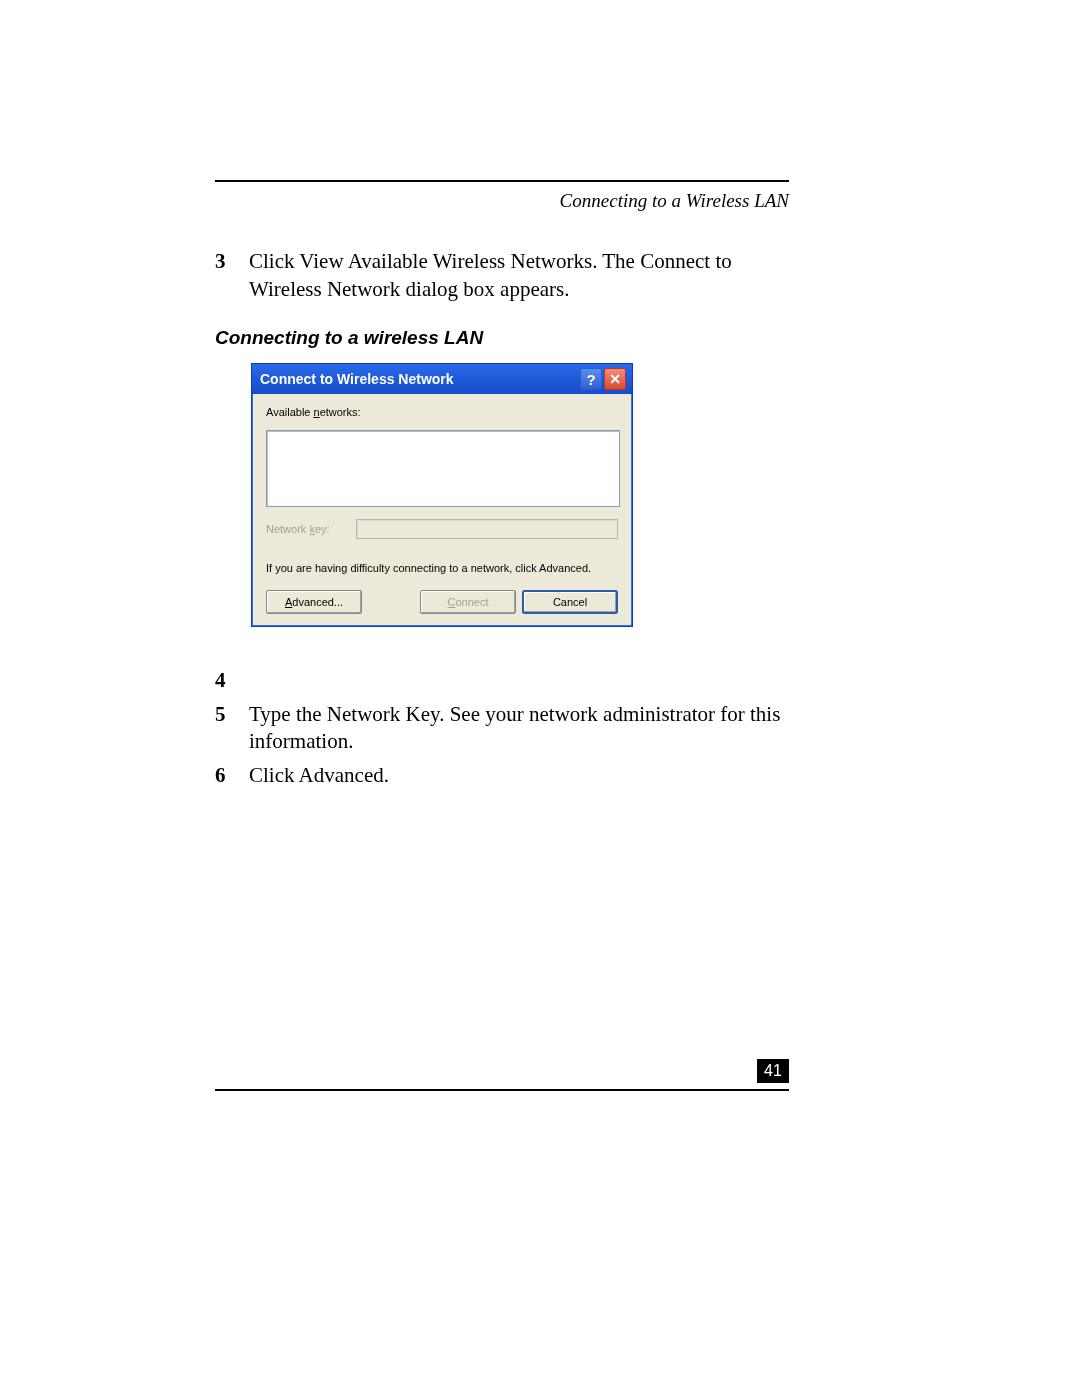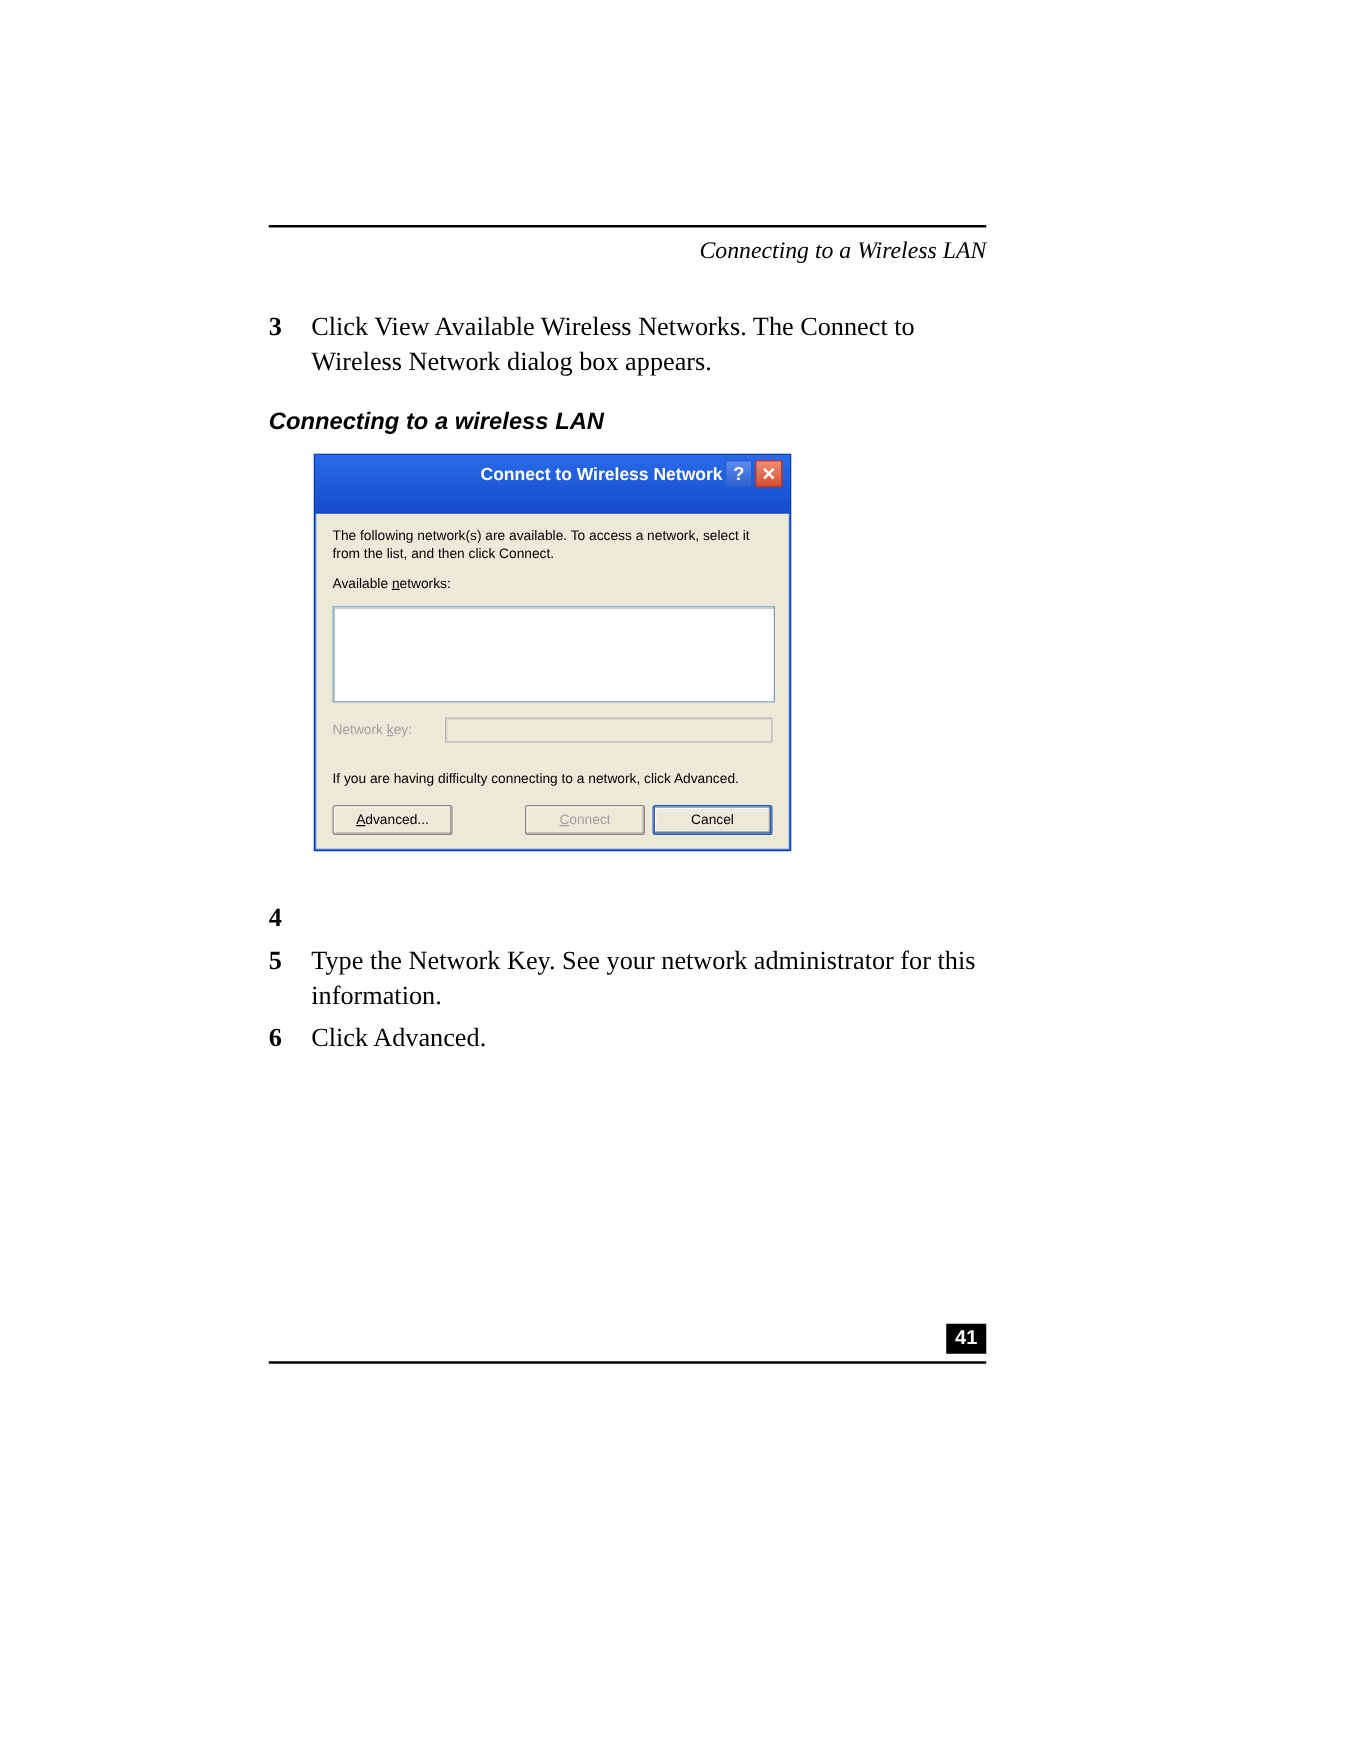--- a/index.html
+++ b/index.html
@@ -62,24 +62,23 @@
     color: #000;
     border: 1px solid #0a3db1;
     background: #ece9d8;
     box-shadow: 0 0 0 1px #3a74e0 inset;
   }
   .xp-title {
     background: linear-gradient(#2a6ae9, #144cc9);
     color: #fff;
     font-weight: bold;
     font-size: 14px;
-    padding: 4px 6px 21px 8px;
-    display: flex;
-    align-items: center;
-    text-align: right;
+    padding: 4px 6px 4px 8px;
+    display: flex;
+    align-items: center;
   }
   .xp-title .title-txt {
     flex: 1;
   }
   .xp-title .winbtn {
     width: 20px;
     height: 20px;
     margin-left: 2px;
     border-radius: 2px;
     display: flex;
@@ -177,21 +176,21 @@
   }
   .page-num-box {
     position: absolute;
     right: 0;
     top: -30px;
     width: 32px;
     height: 24px;
     background: #000;
     color: #fff;
     font-family: Arial, Helvetica, sans-serif;
-    font-weight: bold;
+    font-weight: normal;
     font-size: 16px;
     display: flex;
     align-items: center;
     justify-content: center;
   }
 </style>
 </head>
 <body>
 
 <div class="page">
@@ -209,21 +208,20 @@
   <div class="fig-caption">Connecting to a wireless LAN</div>
 
   <div class="screenshot-wrap">
     <div class="xp-dialog">
       <div class="xp-title">
         <span class="title-txt">Connect to Wireless Network</span>
         <span class="winbtn help">?</span>
         <span class="winbtn close">✕</span>
       </div>
       <div class="xp-body">
-        <p>The following network(s) are available. To access a network, select it from the list, and then click Connect.</p>
         <p class="xp-listlbl">
           <span>Available </span><u>n</u><span>etworks:</span>
         </p>
         <div class="xp-listbox"></div>
         <div class="xp-keyrow xp-disabled">
           <label>
             <span>Network </span><u>k</u><span>ey:</span>
           </label>
           <div class="xp-input"></div>
         </div>

